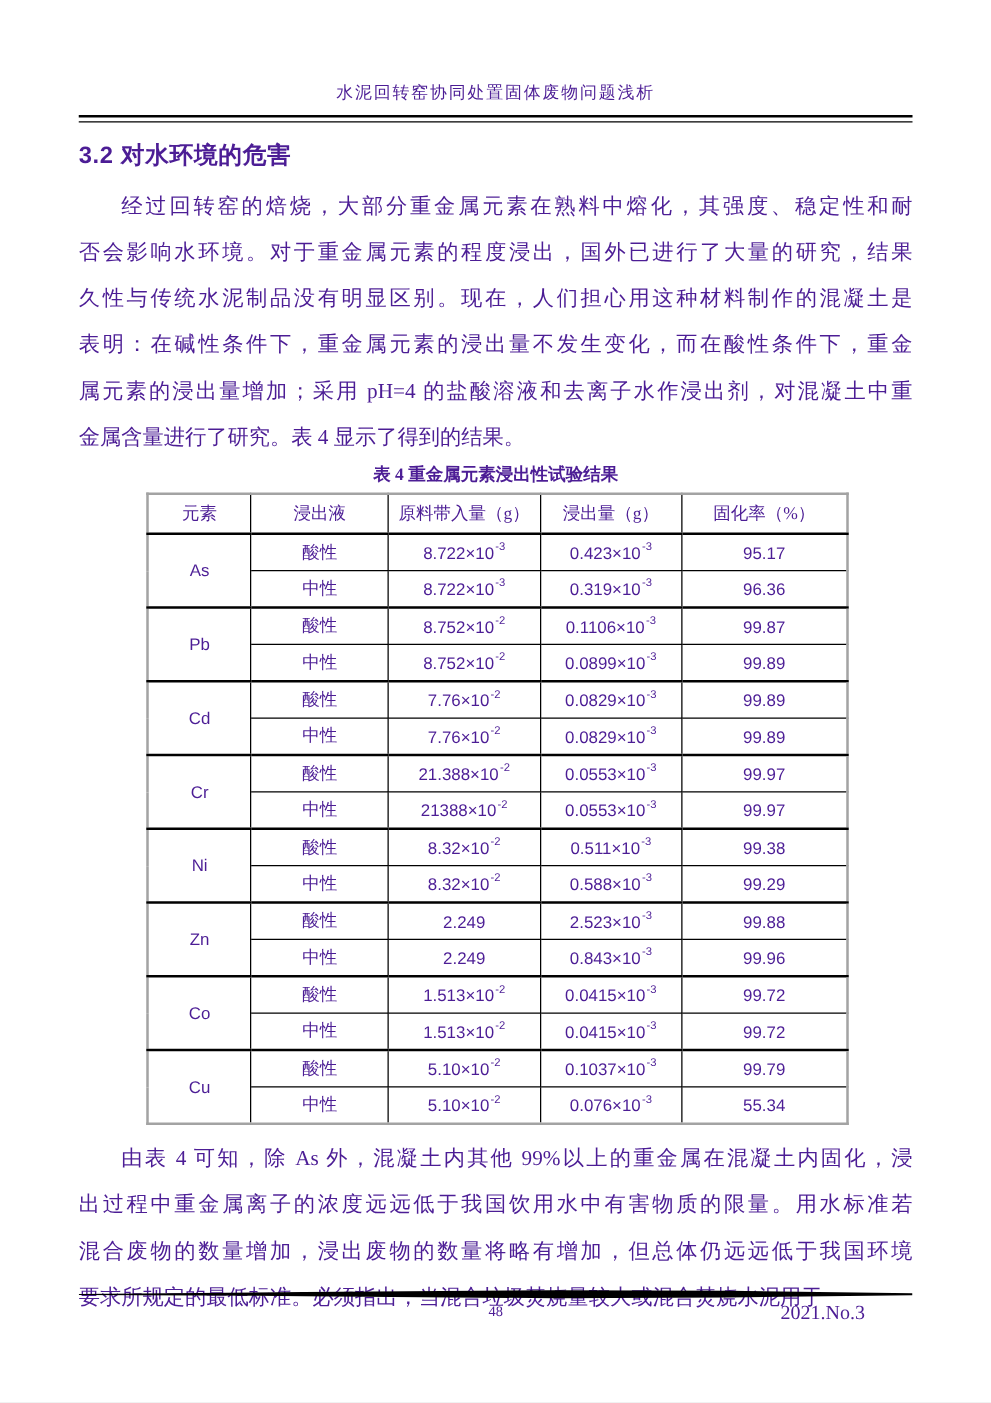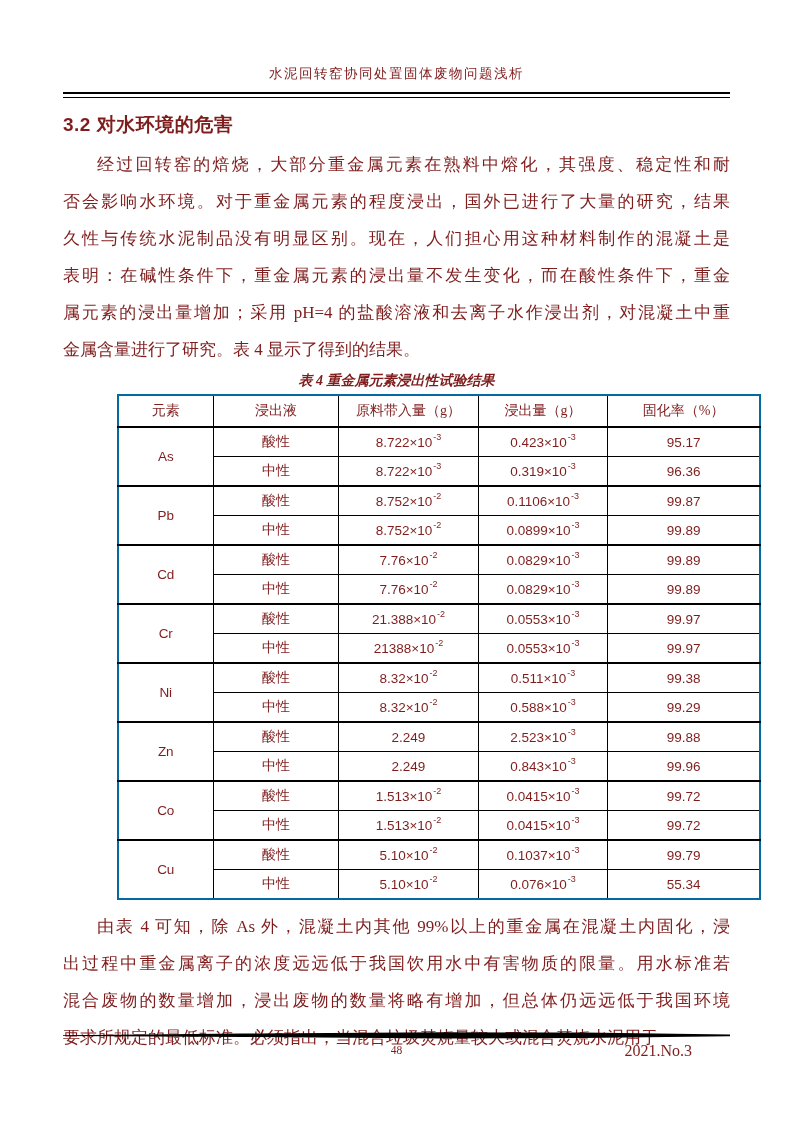--- a/index.html
+++ b/index.html
@@ -2,21 +2,21 @@
 <html><head>
 <meta charset="utf-8">
 <style>
   html,body { margin:0; padding:0; background:#e8e8e8; }
   .page {
     position: relative;
     width: 793px;
     height: 1122px;
     margin: 0 auto;
     background: #ffffff;
-    color: #7f1d1d;
+    color: #4c1d95;
     font-family: "Liberation Serif", serif;
     overflow: hidden;
   }
   .content { position:absolute; left:63px; top:0; width:667px; }
 
   .header-title {
     padding-top: 64px;
     text-align: center;
     font-size: 13.5px;
     line-height: 20px;
@@ -48,27 +48,26 @@
   }
   .body-line.first { text-indent: 2em; }
   .body-line.last  { text-align-last: left; }
 
   .table-caption {
     margin-top: 2px;
     text-align: center;
     font-weight: bold;
     font-size: 14px;
     line-height: 22px;
-    font-style: italic;
   }
   table.results-table {
     border-collapse: collapse;
-    border: 2px solid #0369a1;
+    border: 2px solid #a3a3a3;
     margin: 2px 0 0 54px;
-    width: 644px;
+    width: 562px;
     table-layout: fixed;
   }
   .results-table th, .results-table td {
     border: 1px solid #000;
     text-align: center;
     vertical-align: middle;
     padding: 0;
   }
   .results-table thead th {
     height: 30px;

